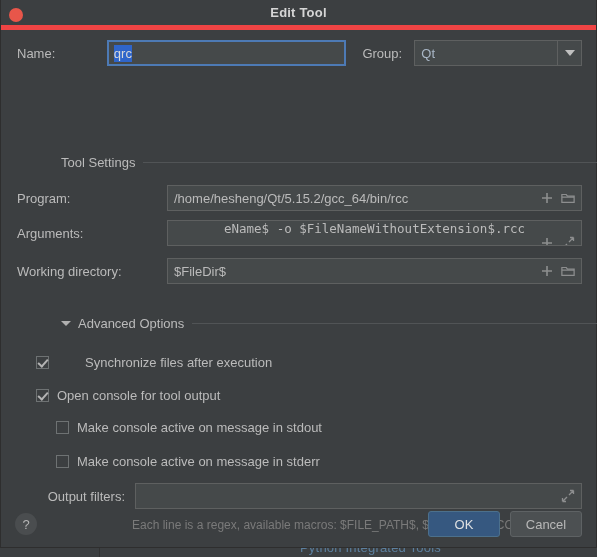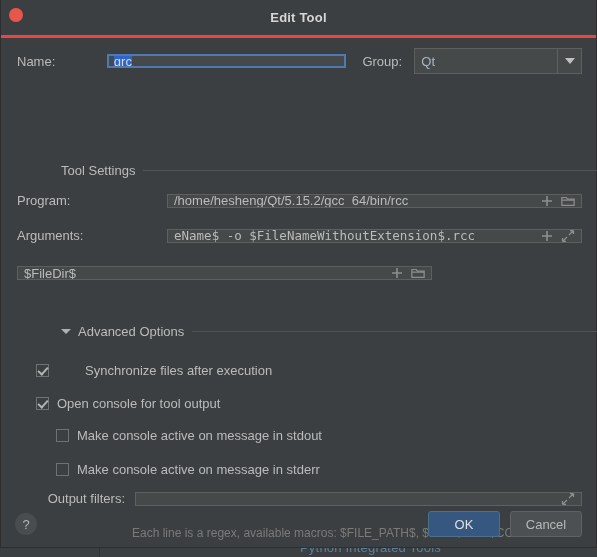--- a/index.html
+++ b/index.html
@@ -56,24 +56,24 @@
     background: #3c3f41;
     border: 1px solid #2e2e2e;
     border-top: none;
     display: flex;
     flex-direction: column;
   }
 
   
   .titlebar {
     position: relative;
-    height: 38px;
+    height: 30px;
     min-height: 30px;
     background: #3c3f41;
-    border-bottom: 3px solid #ef4444;
+    border-bottom: 5px solid #ef4444;
     display: flex;
     align-items: center;
     justify-content: center;
   }
   .titlebar .title {
     font-size: 13px;
     font-weight: bold;
     color: #d6d6d6;
     letter-spacing: .2px;
   }
@@ -103,21 +103,21 @@
     font-size: 13px;
     color: #bbbbbb;
     white-space: nowrap;
     user-select: none;
   }
 
   
   .field {
     background: #45494a;
     border: 1px solid #5e6060;
-    height: 14px;
+    height: 26px;
     display: flex;
     align-items: center;
     padding: 0 6px;
     font-size: 13px;
     color: #bbbbbb;
     overflow: hidden;
     cursor: text;
   }
   .field.focused {
     border: 1px solid #4d7ab5;
@@ -126,20 +126,21 @@
   }
   .field .val { white-space: nowrap; }
   .field .sel {
     background: #2f65ca;
     color: #d8d8d8;
     padding: 1px 0;
   }
   .field.mono {
     font-family: "DejaVu Sans Mono", "Liberation Mono", monospace;
     font-size: 12.5px;
+    flex-direction: column;
   }
 
   
   .fld-icons {
     margin-left: auto;
     display: flex;
     align-items: center;
     gap: 7px;
     padding-left: 6px;
     flex-shrink: 0;
@@ -364,20 +365,21 @@
             </svg>
           <svg class="ic" viewBox="0 0 14 14">
               <path d="M12.5 1.5L8 6M12.5 1.5H9M12.5 1.5V5" stroke="#c8c8c8" stroke-width="1.3" fill="none"></path>
               <path d="M1.5 12.5L6 8M1.5 12.5H5M1.5 12.5V9" stroke="#c8c8c8" stroke-width="1.3" fill="none"></path>
             </svg>
         </span>
       </div>
     </div>
 
     <div class="row" style="left:16px; top:228px; width:565px;">
+      <div class="lbl" style="width:150px;">Working directory:</div>
       <div class="field" style="width:415px;">
         <span class="val">$FileDir$</span>
         <span class="fld-icons">
           <svg class="ic" viewBox="0 0 14 14">
               <path d="M7 2v10M2 7h10" stroke="#c8c8c8" stroke-width="1.6"></path>
             </svg>
           <svg class="ic" viewBox="0 0 16 14">
               <path d="M1 3h5l1.4 1.8H15V12H1z" fill="none" stroke="#c8c8c8" stroke-width="1.4"></path>
               <path d="M1 6h14" stroke="#c8c8c8" stroke-width="1.4"></path>
             </svg>

